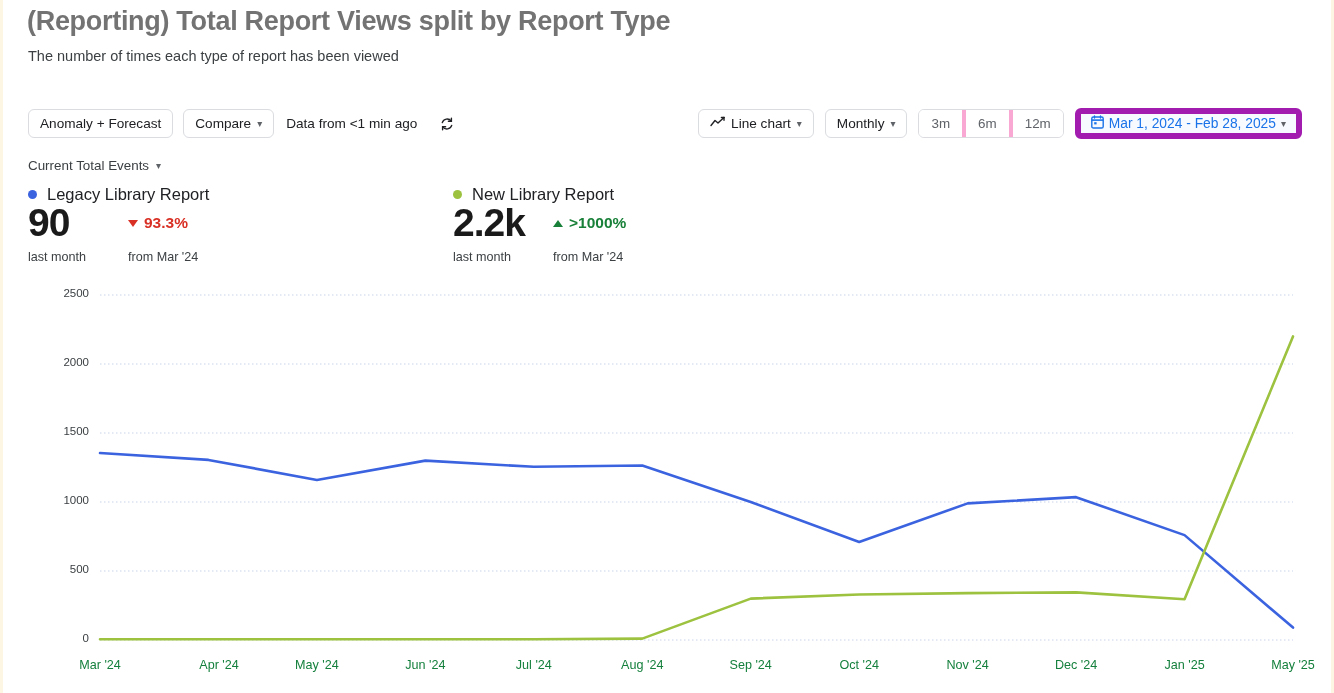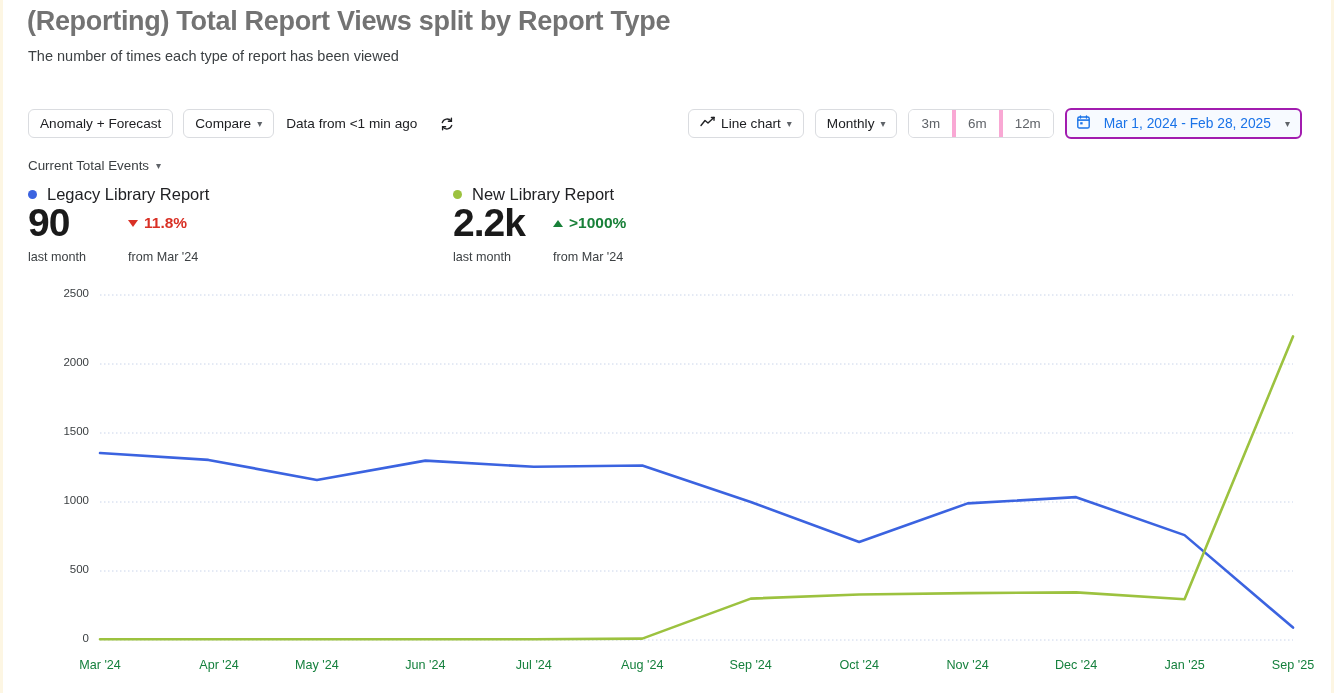--- a/index.html
+++ b/index.html
@@ -48,22 +48,22 @@
   }
 
   .seg-group { display: flex; border: 1px solid #dadce0; border-radius: 6px; overflow: hidden; height: 29px; }
   .seg {
     padding: 0 12px; display: flex; align-items: center; font-size: 13.4px;
     color: #5f6368; background: #fff; cursor: pointer; border-right: 4px solid #f9a8d4;
   }
   .seg:last-child { border-right: none; }
 
   .date-btn {
-    height: 31px; display: inline-flex; align-items: center; gap: 14px;
-    padding: 0 10px; border: 2px solid #a21caf; border-radius: 6px;
+    height: 31px; display: inline-flex; align-items: center; gap: 5px;
+    padding: 0 10px; border: 6px solid #a21caf; border-radius: 6px;
     background: #f7faff; color: #1a73e8; font-size: 13.8px; font-weight: 500;
     cursor: pointer; white-space: nowrap;
   }
 
   
   .metric-select {
     position: absolute; left: 25px; top: 158px;
     display: inline-flex; align-items: center; gap: 7px;
     font-size: 13.4px; color: #3c4043; cursor: pointer;
   }
@@ -175,21 +175,21 @@
         <span class="stat-name">Legacy Library Report</span>
       </div>
       <div class="stat-body">
         <div class="stat-main">
           <div class="big-num">90</div>
           <div class="sub-lbl">last month</div>
         </div>
         <div class="stat-delta">
           <div class="delta-row">
             <span class="tri down"></span>
-            <span class="delta-val neg">11.8%</span>
+            <span class="delta-val neg">93.3%</span>
           </div>
           <div class="sub-lbl">from Mar '24</div>
         </div>
       </div>
     </div>
 
     <div class="stat">
       <div class="stat-head">
         <span class="dot" style="background:#9cc23f"></span>
         <span class="stat-name">New Library Report</span>
@@ -235,17 +235,17 @@
         <div class="x-tick" style="left: 200px; margin-left: 16px;">Apr '24</div>
         <div class="x-tick" style="left: 313.909px;">May '24</div>
         <div class="x-tick" style="left: 422.364px;">Jun '24</div>
         <div class="x-tick" style="left: 530.818px;">Jul '24</div>
         <div class="x-tick" style="left: 639.273px;">Aug '24</div>
         <div class="x-tick" style="left: 747.727px;">Sep '24</div>
         <div class="x-tick" style="left: 856.182px;">Oct '24</div>
         <div class="x-tick" style="left: 964.636px;">Nov '24</div>
         <div class="x-tick" style="left: 1073.09px;">Dec '24</div>
         <div class="x-tick" style="left: 1181.55px;">Jan '25</div>
-        <div class="x-tick" style="left: 1290px;">Sep '25</div>
+        <div class="x-tick" style="left: 1290px;">May '25</div>
       </div>
   </div>
 
 </div>
 
 </body></html>

